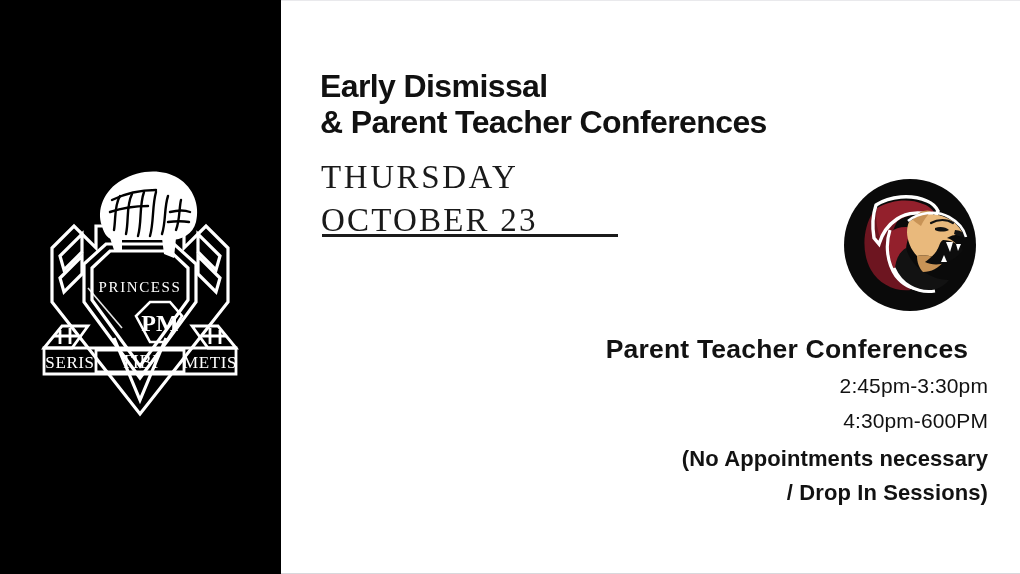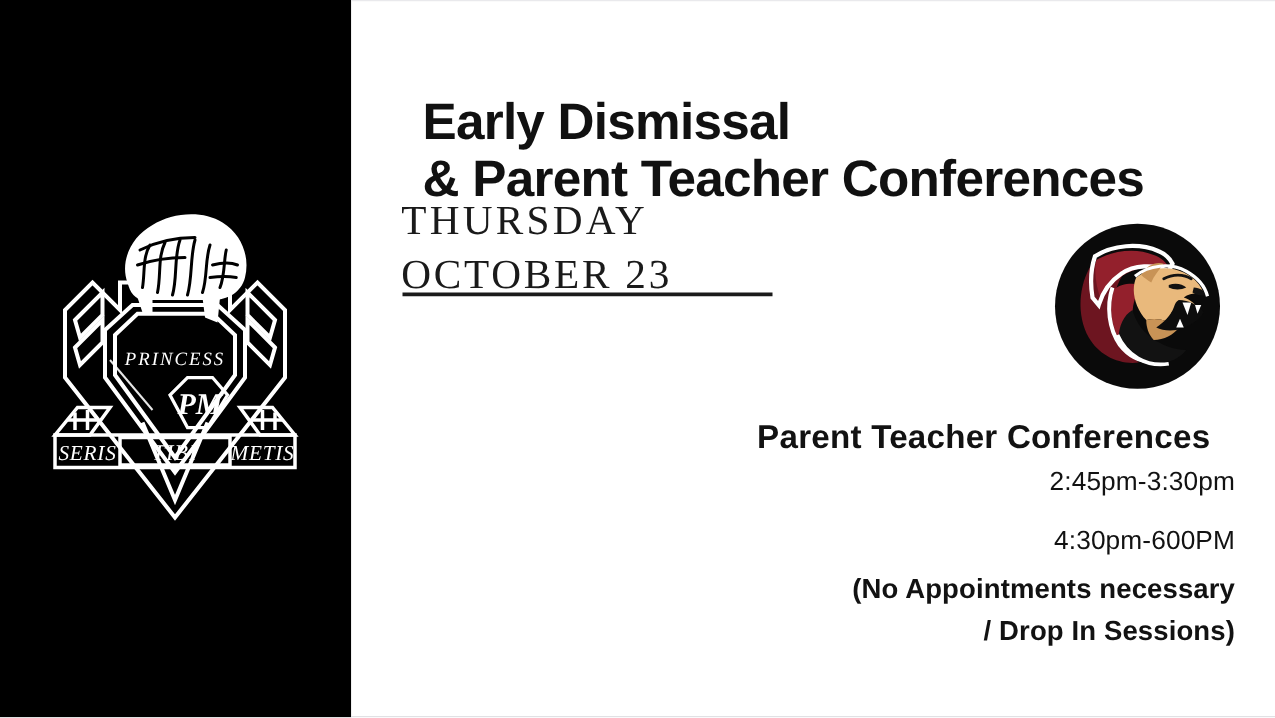--- a/index.html
+++ b/index.html
@@ -43,38 +43,36 @@
     box-sizing: border-box;
   }
 
   
   .crest-wrap {
     position: absolute;
     left: 30px;
     top: 152px;
     width: 220px;
     height: 268px;
-    font-style: italic;
   }
   .crest-wrap svg { display: block; width: 100%; height: 100%; }
 
   
   .headline {
     position: absolute;
     left: 320px;
     top: 48px;
     width: 620px;
     color: #111111;
     font-family: "Liberation Sans", sans-serif;
     font-weight: 700;
-    font-size: 41px;
+    font-size: 32px;
     line-height: 1.12;
     letter-spacing: -0.6px;
     white-space: pre-line;
-    margin-left: 18px;
   }
 
   
   .date-block {
     position: absolute;
     left: 321px;
     top: 156px;
     width: 330px;
     color: #1a1a1a;
     font-family: "Liberation Serif", serif;
@@ -140,21 +138,21 @@
     letter-spacing: 0.2px;
     text-align: center;
     padding-right: 2px;
   }
   .conf-time {
     font-size: 21px;
     line-height: 31px;
     letter-spacing: 0.1px;
     margin-top: 4px;
   }
-  .conf-time.second { margin-top: 16px; }
+  .conf-time.second { margin-top: 4px; }
   .conf-note {
     font-size: 22px;
     font-weight: 700;
     line-height: 34px;
     letter-spacing: 0.1px;
     margin-top: 6px;
   }
   .conf-note.second { margin-top: 0; }
 </style>
 </head>

